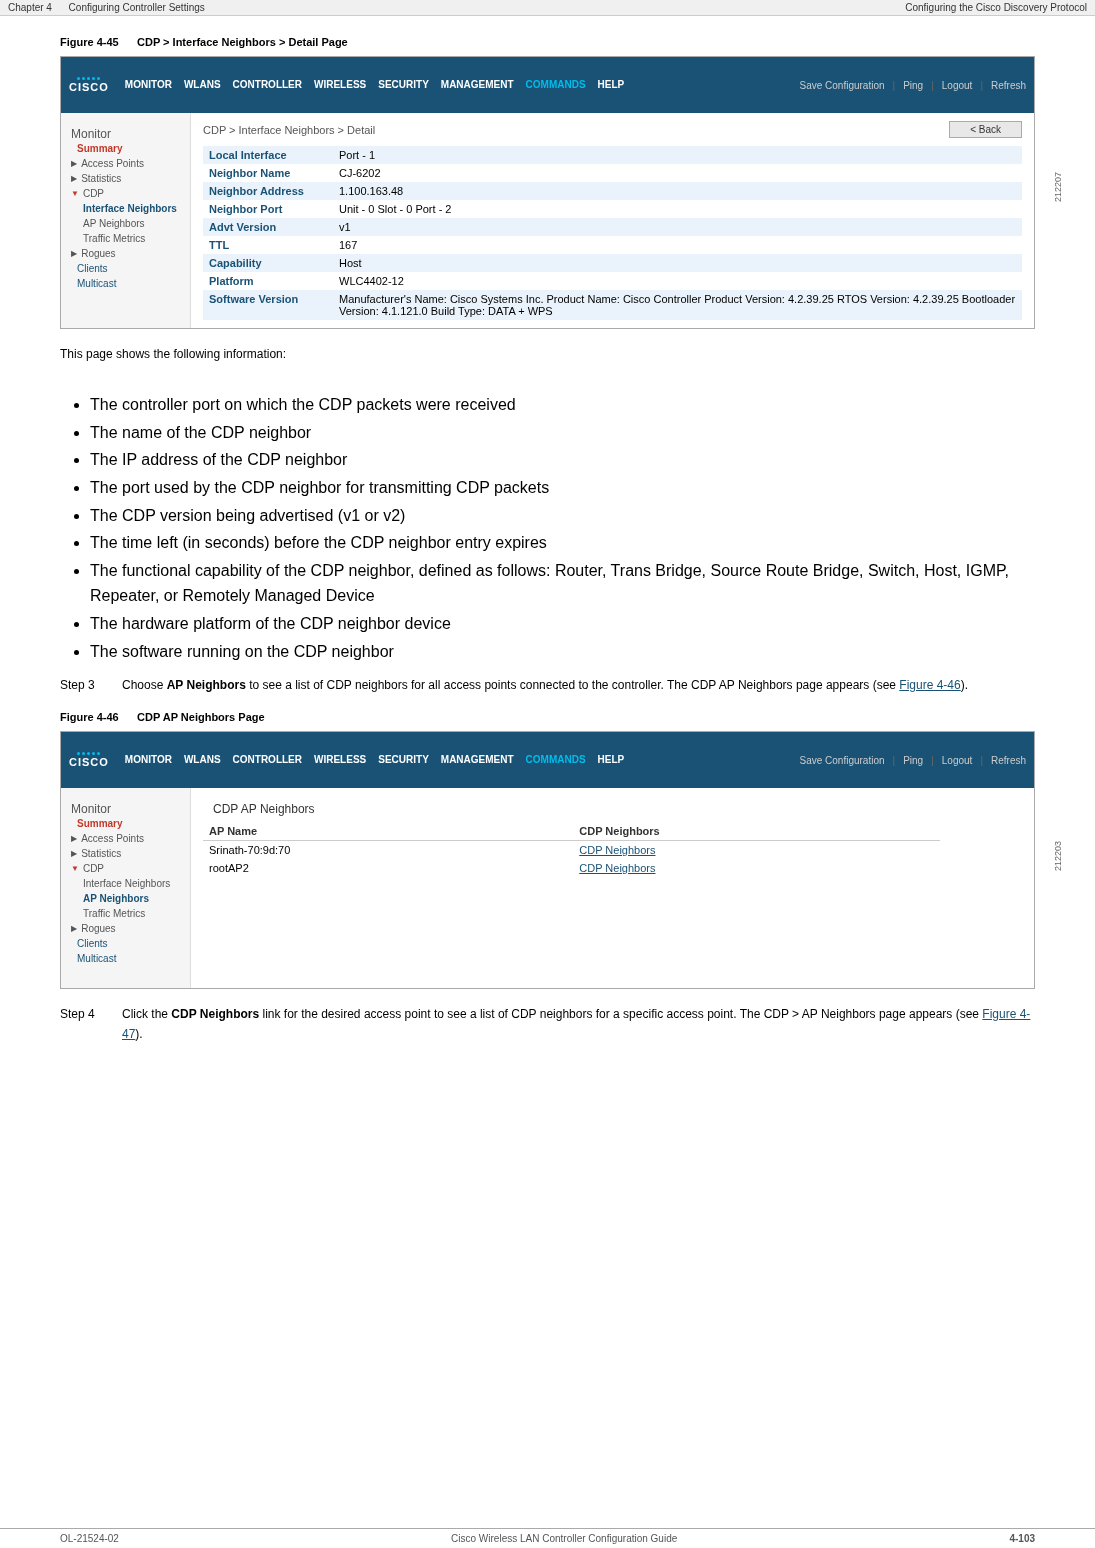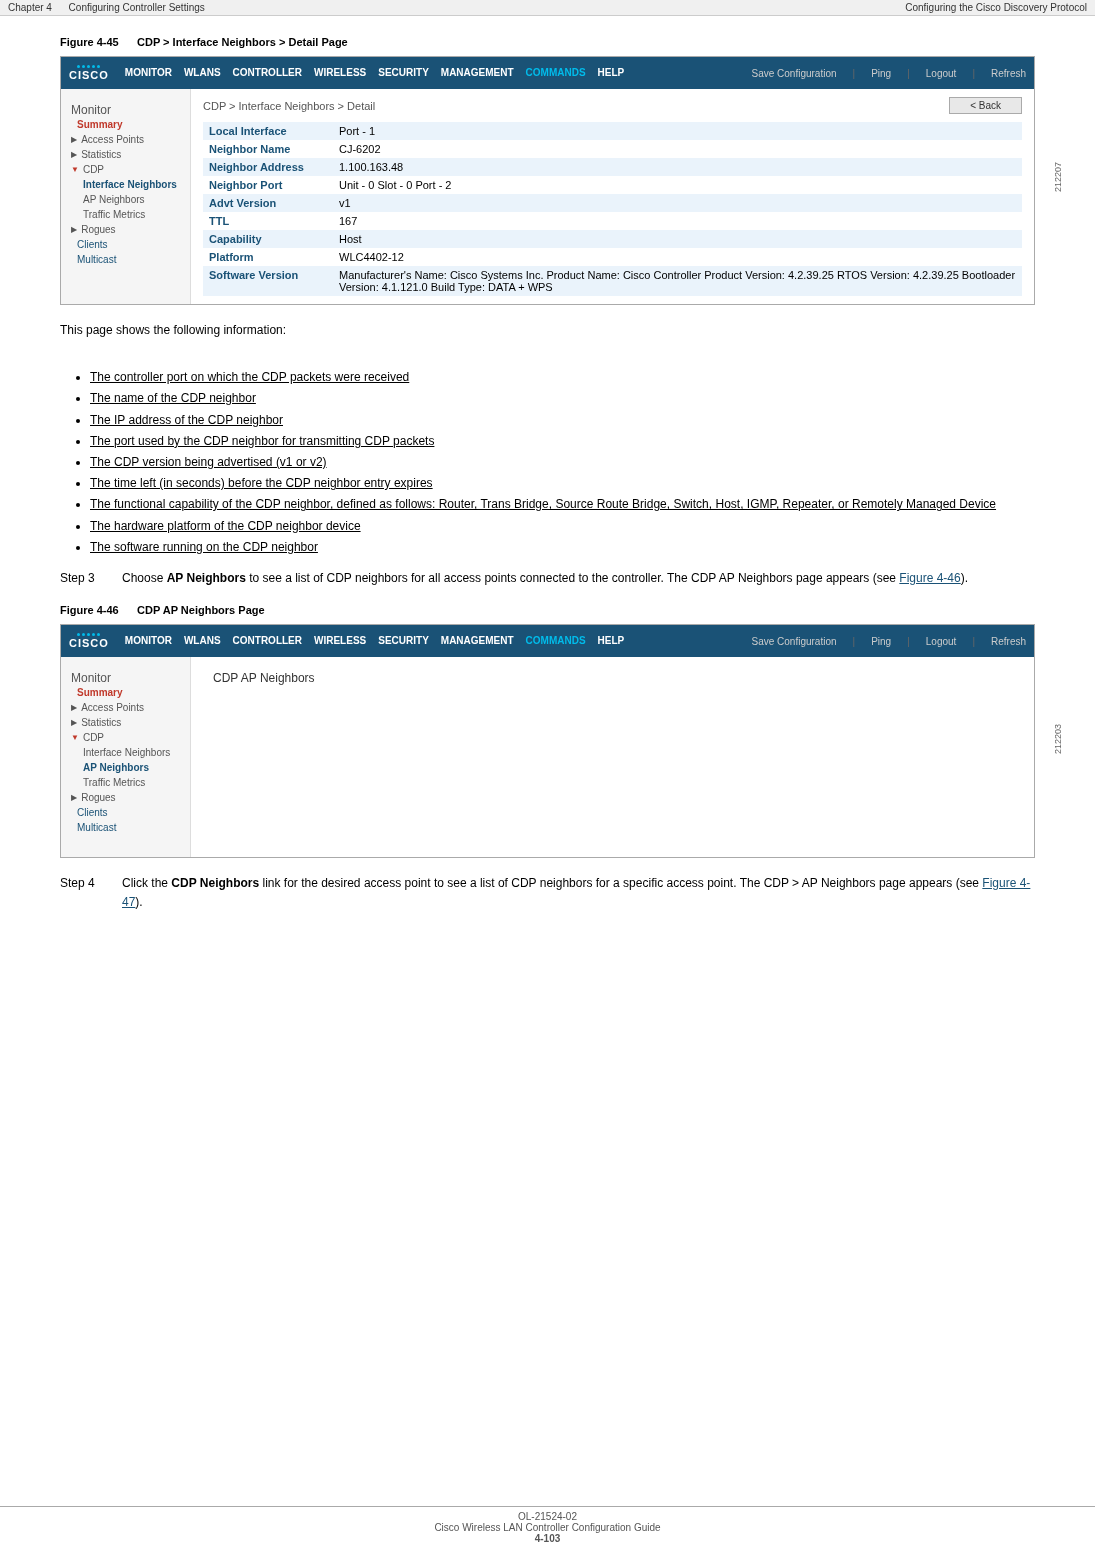--- a/index.html
+++ b/index.html
@@ -45,21 +45,21 @@
       margin-bottom: 16px;
       background: #fff;
       position: relative;
     }
 
     
     .nav-bar {
       background: #1a5276;
       display: flex;
       align-items: center;
-      padding: 8px 8px;
+      padding: 20px 8px;
       justify-content: space-between;
       text-align: right;
     }
     .nav-bar-left {
       display: flex;
       align-items: center;
       gap: 16px;
     }
     .cisco-logo {
       display: flex;
@@ -91,21 +91,21 @@
       color: #fff;
       font-size: 10px;
       font-weight: bold;
       cursor: pointer;
       text-decoration: none;
       border-bottom: 1px solid transparent;
     }
     .nav-item.active { color: #00bceb; }
     .nav-bar-right {
       display: flex;
-      gap: 16px;
+      gap: 8px;
       align-items: center;
       font-size: 10px;
       color: #ccc;
     }
     .nav-bar-right span { cursor: pointer; }
     .nav-divider { color: #666; }
 
     
     .screenshot-content {
       display: flex;
@@ -206,24 +206,23 @@
     
     .body-text {
       font-size: 12px;
       line-height: 1.6;
       margin-bottom: 28px;
     }
     .bullet-list {
       margin: 0 0 12px 30px;
     }
     .bullet-list li {
-      font-size: 12px;
+      font-size: 16px;
       line-height: 1.6;
       margin-bottom: 2px;
-      text-decoration: underline;
     }
 
     .step-block {
       display: flex;
       gap: 12px;
       margin-bottom: 16px;
       font-size: 12px;
       line-height: 1.6;
     }
     .step-label {
@@ -242,21 +241,20 @@
       justify-content: space-between;
       align-items: center;
       padding: 4px 60px;
       font-size: 10px;
       color: #555;
       margin-top: auto;
       position: absolute;
       bottom: 0;
       left: 0;
       right: 0;
-      flex-direction: column;
     }
     .footer-right { font-weight: bold; }
 
     
     .screenshot-wrapper {
       position: relative;
       display: inline-block;
       width: 100%;
     }
     .side-fig-num {
@@ -512,20 +510,38 @@
           <div class="sidebar-group-label">
             <span class="arrow">▶</span>
             <span class="label">Rogues</span>
           </div>
           <div class="sidebar-item link">Clients</div>
           <div class="sidebar-item link">Multicast</div>
         </div>
 
         <div class="main-panel">
           <div class="cdp-ap-label">CDP AP Neighbors</div>
+          <table class="ap-table">
+            <thead>
+              <tr>
+                <th>AP Name</th>
+                <th>CDP Neighbors</th>
+              </tr>
+            </thead>
+            <tbody id="ap-table-46-body">
+            <tr>
+                  <td>Srinath-70:9d:70</td>
+                  <td><a href="#">CDP Neighbors</a></td>
+                </tr>
+                <tr>
+                  <td>rootAP2</td>
+                  <td><a href="#">CDP Neighbors</a></td>
+                </tr>
+              </tbody>
+          </table>
         </div>
       </div>
     </div>
     <div class="side-fig-num">212203</div>
   </div>
 
   
   <div class="step-block">
     <div class="step-label">Step 4</div>
     <div class="step-content">

